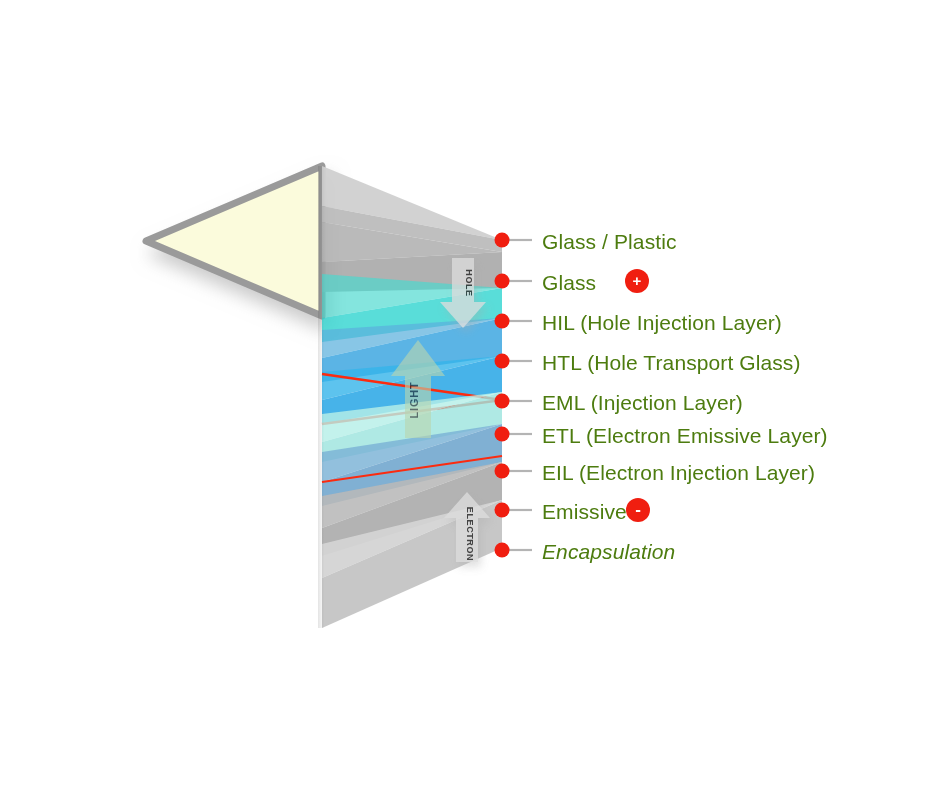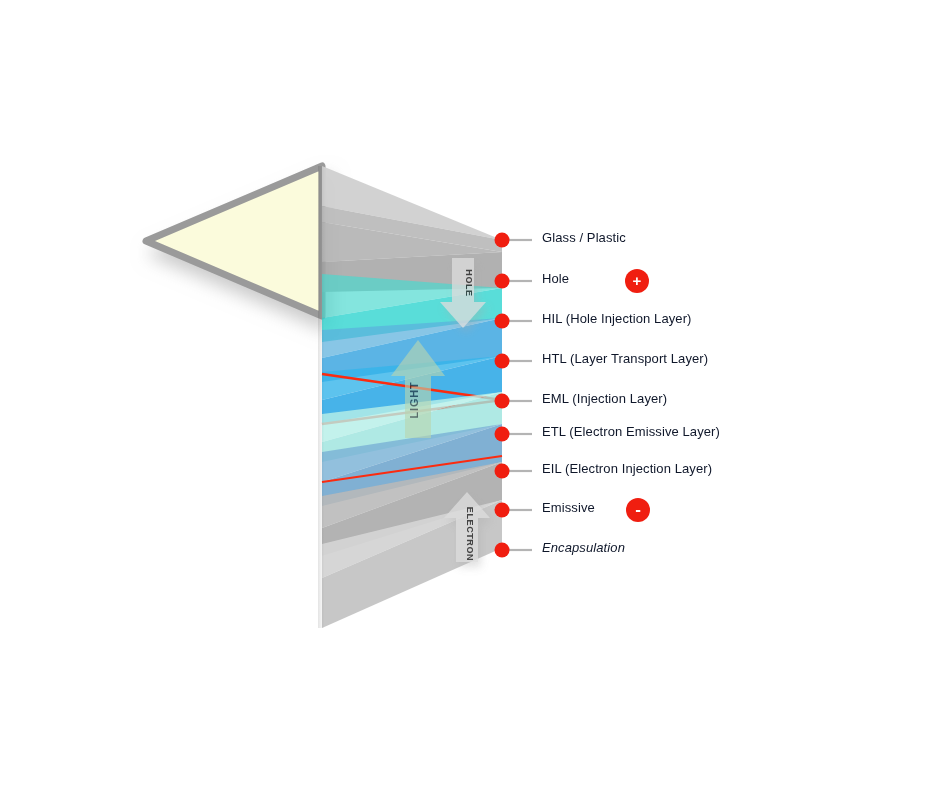--- a/index.html
+++ b/index.html
@@ -23,22 +23,22 @@
   #diagram-svg {
     position: absolute;
     left: 0;
     top: 0;
     width: 932px;
     height: 800px;
   }
   .layer-label {
     position: absolute;
     font-family: "Liberation Sans", sans-serif;
-    font-size: 13px;
-    color: #0f172a;
+    font-size: 21px;
+    color: #4d7c0f;
     white-space: nowrap;
     letter-spacing: 0.1px;
     line-height: 1;
     text-align: center;
   }
   .charge-badge {
     position: absolute;
     width: 24px;
     height: 24px;
     border-radius: 50%;
@@ -161,26 +161,26 @@
       <circle cx="502" cy="401" r="7.5" fill="#f01e10"></circle>
       <circle cx="502" cy="434" r="7.5" fill="#f01e10"></circle>
       <circle cx="502" cy="471" r="7.5" fill="#f01e10"></circle>
       <circle cx="502" cy="510" r="7.5" fill="#f01e10"></circle>
       <circle cx="502" cy="550" r="7.5" fill="#f01e10"></circle>
     </g>
   </svg>
 
   <div class="layer-label" style="left:542px; top:231px;">Glass / Plastic</div>
 
-  <div class="layer-label" style="left:542px; top:272px;">Hole</div>
+  <div class="layer-label" style="left:542px; top:272px;">Glass</div>
   <div class="charge-badge" style="left:625px; top:269px;">+</div>
 
   <div class="layer-label" style="left:542px; top:312px;">HIL (Hole Injection Layer)</div>
 
-  <div class="layer-label" style="left:542px; top:352px;">HTL (Layer Transport Layer)</div>
+  <div class="layer-label" style="left:542px; top:352px;">HTL (Hole Transport Glass)</div>
 
   <div class="layer-label" style="left:542px; top:392px;">EML (Injection Layer)</div>
 
   <div class="layer-label" style="left:542px; top:425px;">ETL (Electron Emissive Layer)</div>
 
   <div class="layer-label" style="left:542px; top:462px;">EIL (Electron Injection Layer)</div>
 
   <div class="layer-label" style="left:542px; top:501px;">Emissive</div>
   <div class="charge-badge minus" style="left:626px; top:498px;">-</div>
 

